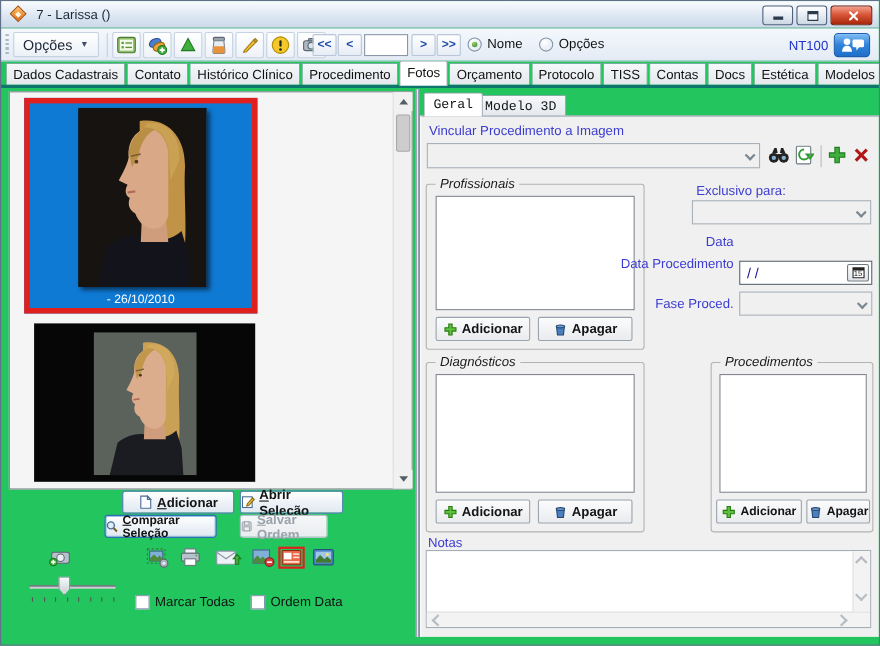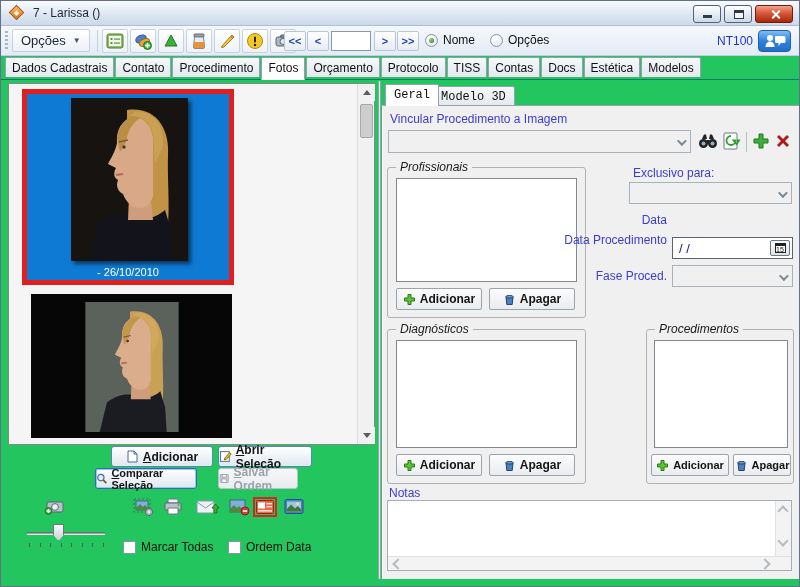--- a/index.html
+++ b/index.html
@@ -30,21 +30,21 @@
   .tool-ico{position:absolute;top:3px;width:26px;height:24px;border:1px solid #c6d2e0;border-radius:2px;background:linear-gradient(#ffffff,#eef2f8);display:flex;align-items:center;justify-content:center;}
   .nav-btn{position:absolute;top:5px;width:22px;height:20px;border:1px solid #b9c6d7;border-radius:2px;background:linear-gradient(#ffffff,#e7edf5);font-weight:bold;font-size:11px;color:#1d49a8;text-align:center;line-height:18px;}
   .nav-input{position:absolute;left:330px;top:5px;width:40px;height:20px;border:1px solid #8a97a8;background:#fff;font-size:12px;padding:0 3px;}
   .radio-row{position:absolute;top:7px;display:flex;align-items:center;gap:5px;font-size:12px;color:#111;}
   .radio{width:13px;height:13px;border-radius:50%;border:1px solid #8595ab;background:radial-gradient(circle at 35% 30%,#ffffff,#dde6ef);position:relative;}
   .radio.on::after{content:"";position:absolute;left:3px;top:3px;width:5px;height:5px;border-radius:50%;background:radial-gradient(circle at 35% 30%,#9ed26c,#2f7d23);}
   .nt-label{position:absolute;right:46px;top:8px;font-size:12px;color:#2233cc;}
   .user-btn{position:absolute;right:8px;top:4px;width:33px;height:22px;border:1px solid #1d5fae;border-radius:4px;background:linear-gradient(#7ebcf4,#2f83da 50%,#1f6fc8);display:flex;align-items:center;justify-content:center;gap:1px;}
 
   
-  .tabbar{position:absolute;left:0;top:56px;right:0;height:23px;border-bottom:1px solid #0f766e;display:flex;padding-left:4px;}
+  .tabbar{position:absolute;left:0;top:56px;right:0;height:23px;border-bottom:3px solid #0f766e;display:flex;align-items:flex-end;padding-left:4px;}
   .tab{height:20px;margin-right:1px;padding:3px 6px 0;border:1px solid #95a1ae;border-bottom:none;border-radius:2px 2px 0 0;background:linear-gradient(#f6f8fa,#e4e8ed);font-size:12px;color:#111;white-space:nowrap;}
   .tab.active{height:23px;background:#fff;position:relative;z-index:3;margin-bottom:-1px;border-bottom:1px solid #fff;}
 
   
   .thumb-box{position:absolute;left:7px;top:82px;width:367px;height:362px;border:1px solid #828790;background:#f5f5f5;}
   .thumb-sel{position:absolute;left:13px;top:5px;width:212px;height:196px;background:#0f7ad4;border:5px solid #e01f1f;}
   .thumb-sel .photo{position:absolute;left:44px;top:4px;width:117px;height:163px;box-shadow:3px 3px 4px rgba(0,0,0,.55);}
   .thumb-caption{position:absolute;left:0;right:0;bottom:2px;text-align:center;color:#fff;font-size:11px;}
   .thumb-plain{position:absolute;left:22px;top:210px;width:201px;height:144px;background:#060606;}
   .thumb-plain .photo{position:absolute;left:43px;top:8px;width:116px;height:130px;}
@@ -197,20 +197,21 @@
           <circle cx="6" cy="5" r="3" fill="#fff"></circle>
           <path d="M1.5 14 C1.5 10 4 8.5 6 8.5 C8 8.5 10.5 10 10.5 14 Z" fill="#fff"></path>
           <path d="M12 3 h8 a1.5 1.5 0 0 1 1.5 1.5 v4 a1.5 1.5 0 0 1 -1.5 1.5 h-3 l-2.5 3 v-3 h-2 a1.5 1.5 0 0 1 -1.5 -1.5 v-4 A1.5 1.5 0 0 1 12 3 Z" fill="#fff"></path>
         </svg>
     </div>
   </div>
 
   <div class="tabbar">
     <div class="tab">Dados Cadastrais</div>
     <div class="tab">Contato</div>
+    <div class="tab">Histórico Clínico</div>
     <div class="tab">Procedimento</div>
     <div class="tab active">Fotos</div>
     <div class="tab">Orçamento</div>
     <div class="tab">Protocolo</div>
     <div class="tab">TISS</div>
     <div class="tab">Contas</div>
     <div class="tab">Docs</div>
     <div class="tab">Estética</div>
     <div class="tab">Modelos</div>
   </div>

